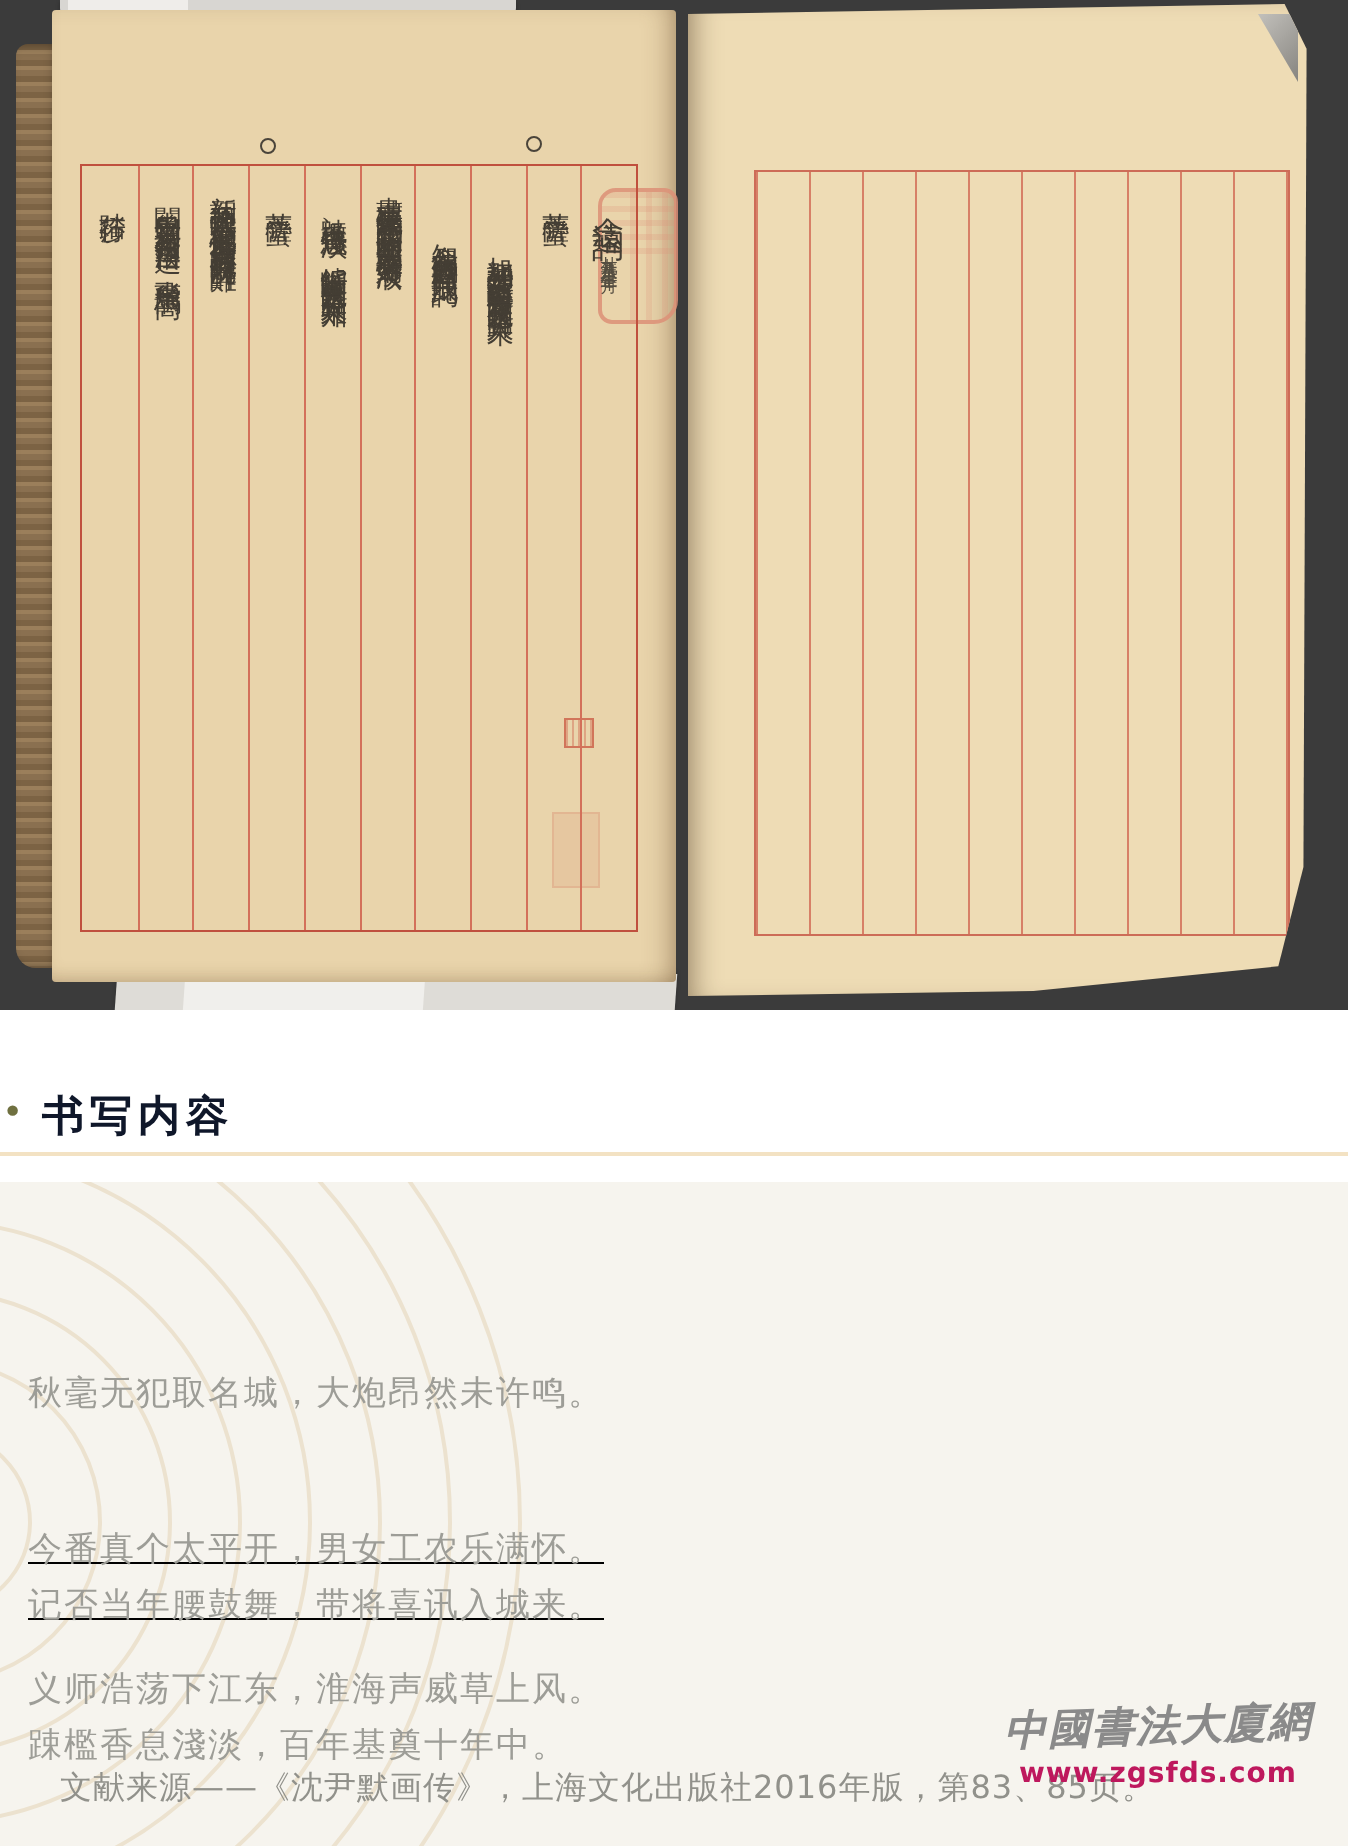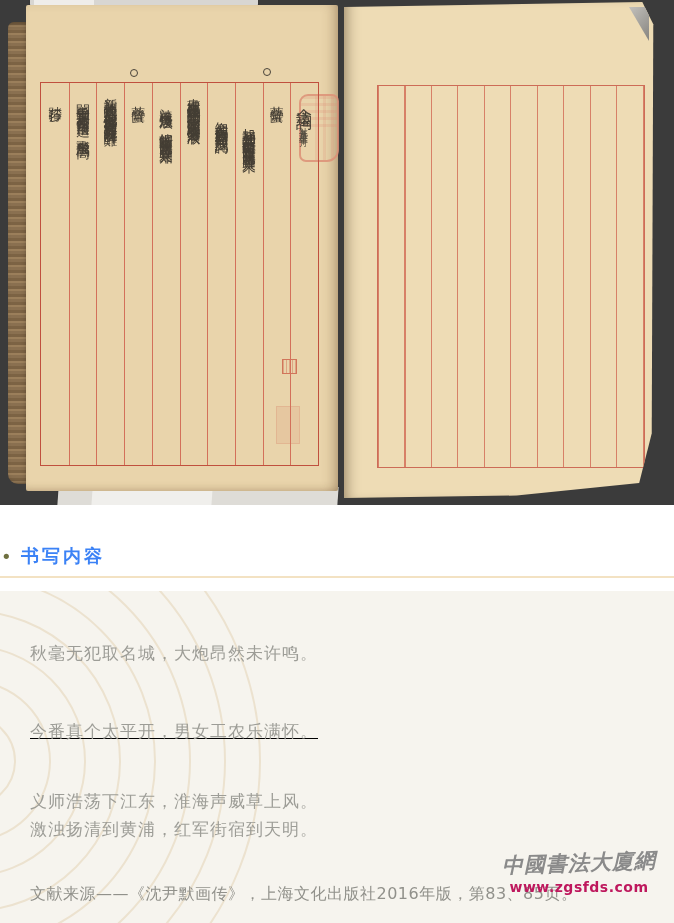--- a/index.html
+++ b/index.html
@@ -63,28 +63,28 @@
 
   
   .grid-right{position:absolute;left:33px;top:83px;width:266px;height:381px;
     border:1.5px solid #c75947;
     background-image:repeating-linear-gradient(to right,#d3705a 0,#d3705a 1px,transparent 1px,transparent 26.5px);
     opacity:.85;}
 
   
   .section-header{position:absolute;left:0;top:540px;width:674px;height:40px;background:#fff;}
   .bullet{position:absolute;left:1px;top:8px;font-size:18px;color:#6f7040;line-height:18px;}
-  .section-title{position:absolute;left:21px;top:4px;font-size:18px;font-weight:bold;color:#3b82f6;letter-spacing:3px;}
+  .section-title{position:absolute;left:21px;top:4px;font-size:21px;font-weight:bold;color:#0f172a;letter-spacing:3px;}
   .header-rule{position:absolute;left:0;top:36px;width:674px;height:2px;background:#f3e2c3;}
 
   .content-panel{position:absolute;left:0;top:591px;width:674px;height:332px;background:#f6f4ee;overflow:hidden;}
   .arcs{position:absolute;left:-90px;top:-20px;pointer-events:none;}
 
   .poem-line{font-size:17px;color:#9d9d97;line-height:28px;letter-spacing:1px;white-space:nowrap;}
-  .stanza{position:absolute;left:30px;}
+  .stanza{position:absolute;left:14px;margin-top:44px;}
   .stanza.s1{top:48px;}
   .stanza.s2{top:126px;text-decoration:underline;}
   .stanza.s3{top:196px;}
   .source-line{position:absolute;left:30px;top:293px;font-size:16px;color:#91918b;letter-spacing:.5px;white-space:nowrap;}
 
   .logo{position:absolute;right:4px;top:258px;width:182px;text-align:center;}
   .logo-text{font-size:21px;font-weight:bold;font-style:italic;color:#8a8a8a;letter-spacing:1px;
     font-family:"DejaVu Serif","Liberation Serif",serif;transform:rotate(-2deg);display:block;white-space:nowrap;}
   .logo-url{display:block;font-size:14px;font-weight:bold;color:#be185d;margin-top:2px;letter-spacing:.5px;}
 </style>
@@ -148,24 +148,25 @@
         <circle cx="60" cy="190" r="255"></circle>
         <circle cx="60" cy="190" r="290"></circle>
       </g>
     </svg>
 
     <div class="stanza s1">
       <div class="poem-line">秋毫无犯取名城，大炮昂然未许鸣。</div>
     </div>
     <div class="stanza s2">
       <div class="poem-line">今番真个太平开，男女工农乐满怀。</div>
+      <div class="poem-line">记否当年腰鼓舞，带将喜讯入城来。</div>
     </div>
     <div class="stanza s3">
       <div class="poem-line">义师浩荡下江东，淮海声威草上风。</div>
-      <div class="poem-line">激浊扬清到黄浦，红军街宿到天明。</div>
+      <div class="poem-line">踈檻香息淺淡，百年基奠十年中。</div>
     </div>
 
     <div class="source-line">文献来源——《沈尹默画传》，上海文化出版社2016年版，第83、85页。</div>
 
     <div class="logo">
       <span class="logo-text">中國書法大廈網</span>
       <span class="logo-url">www.zgsfds.com</span>
     </div>
   </div>
 

